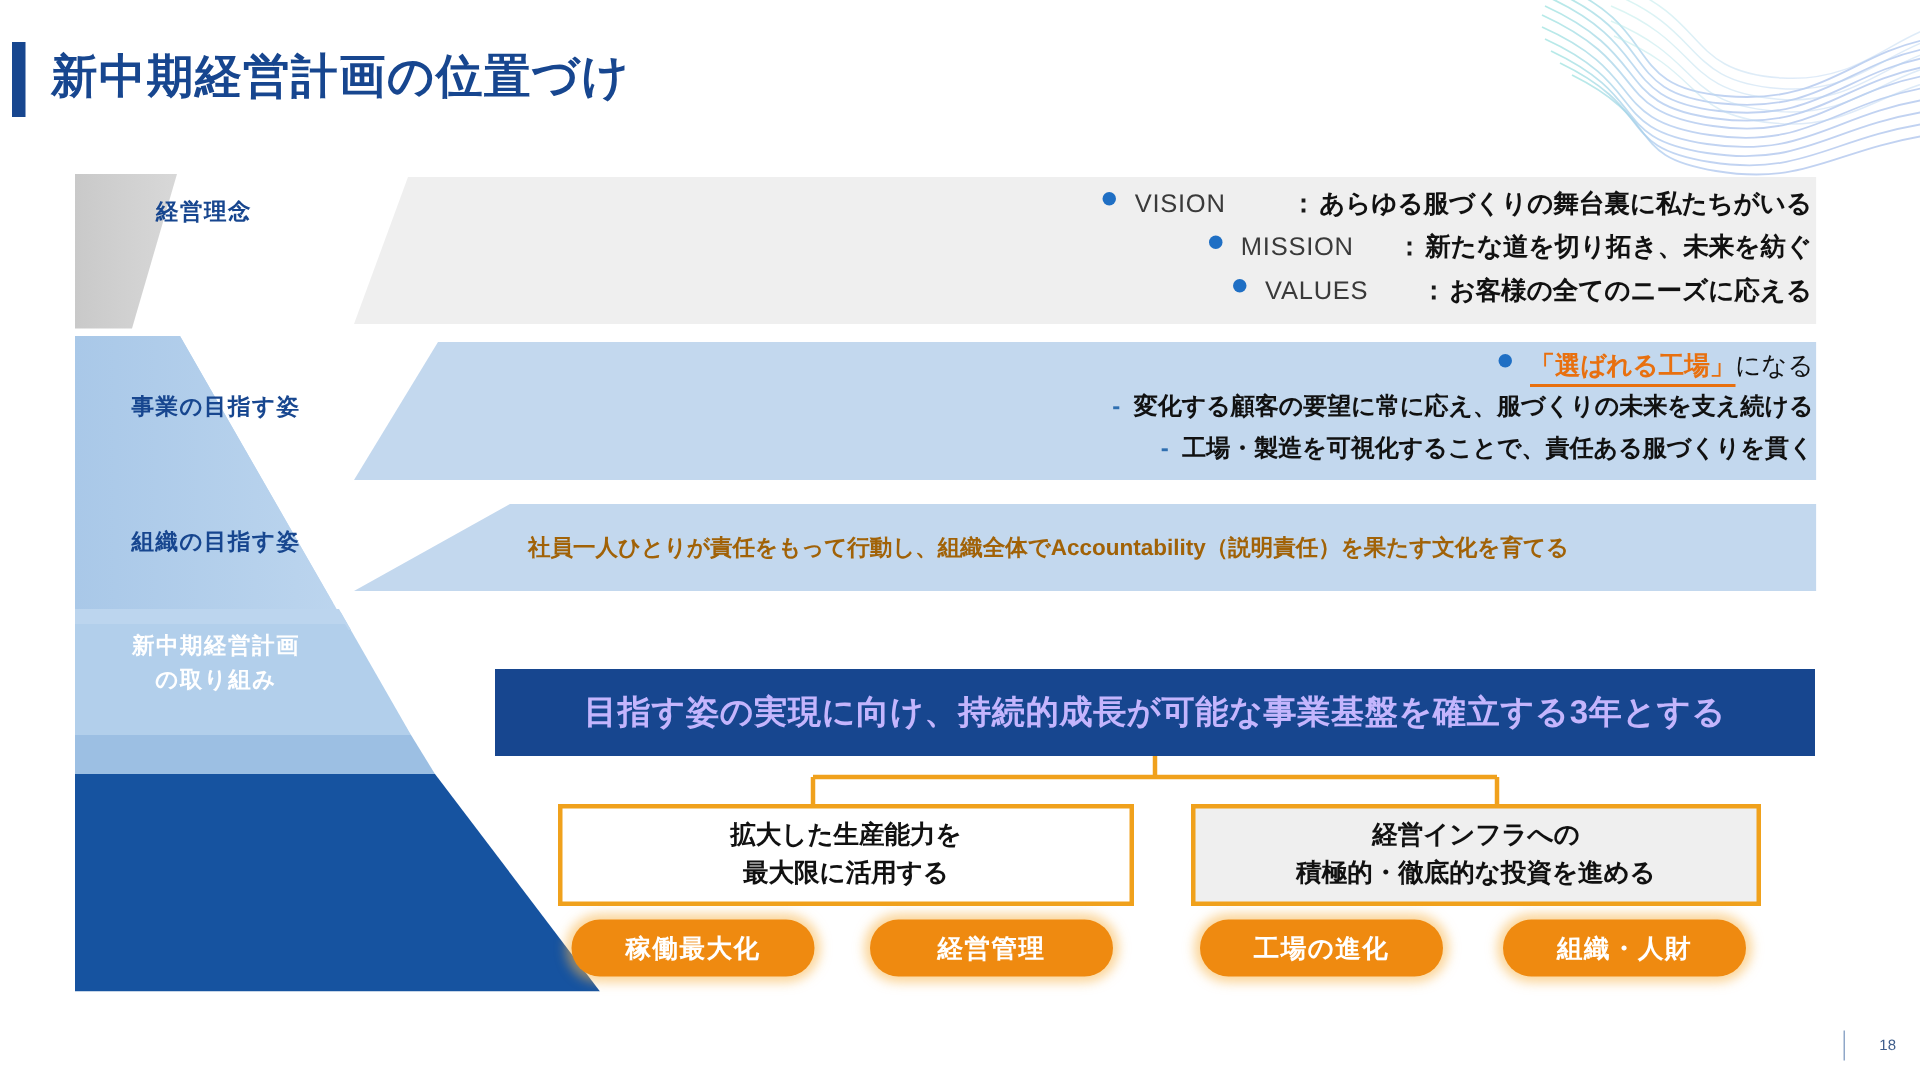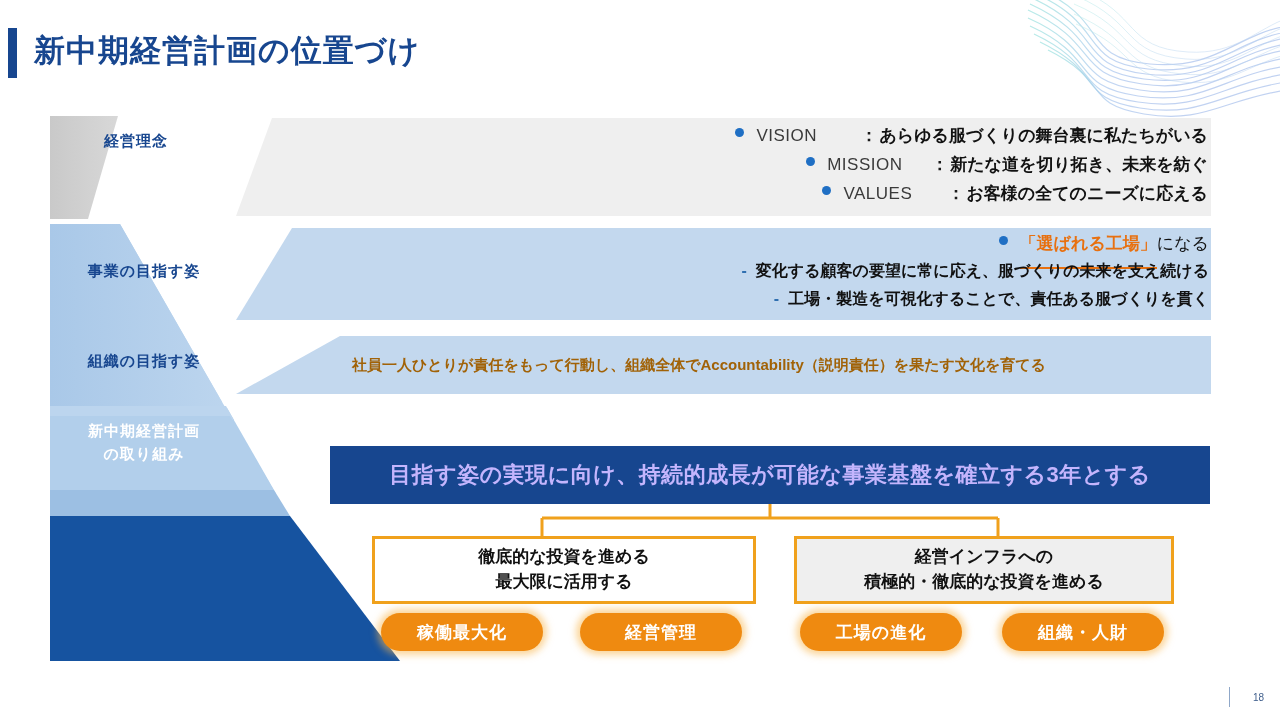--- a/index.html
+++ b/index.html
@@ -125,21 +125,21 @@
   .biz-main {
     display: flex;
     align-items: baseline;
     font-size: 17px;
     height: 29px;
   }
   .biz-hl {
     color: #e8700f;
     font-weight: bold;
     border-bottom: 2px solid #e8700f;
-    padding-bottom: 12px;
+    padding-bottom: 1px;
   }
   .biz-tail { font-weight: normal; color: #111111; margin-left: 0; }
   .biz-sub {
     display: flex;
     align-items: baseline;
     font-size: 16px;
     height: 28px;
     padding-left: 22px;
     font-weight: bold;
     color: #111111;
@@ -384,21 +384,21 @@
   <svg id="connector" viewBox="0 0 880 36" preserveAspectRatio="none">
     <g stroke="#f0a11c" stroke-width="3" fill="none">
       <path d="M440,0 L440,14"></path>
       <path d="M212,14 L668,14"></path>
       <path d="M212,14 L212,36"></path>
       <path d="M668,14 L668,36"></path>
     </g>
   </svg>
 
   <div id="strat-left" class="strat-box">
-    <div>徹底的な投資を進める</div>
+    <div>拡大した生産能力を</div>
     <div>最大限に活用する</div>
   </div>
   <div id="strat-right" class="strat-box">
     <div>経営インフラへの</div>
     <div>積極的・徹底的な投資を進める</div>
   </div>
 
   <div id="pill-0" class="pill">稼働最大化</div>
   <div id="pill-1" class="pill">経営管理</div>
   <div id="pill-2" class="pill">工場の進化</div>

